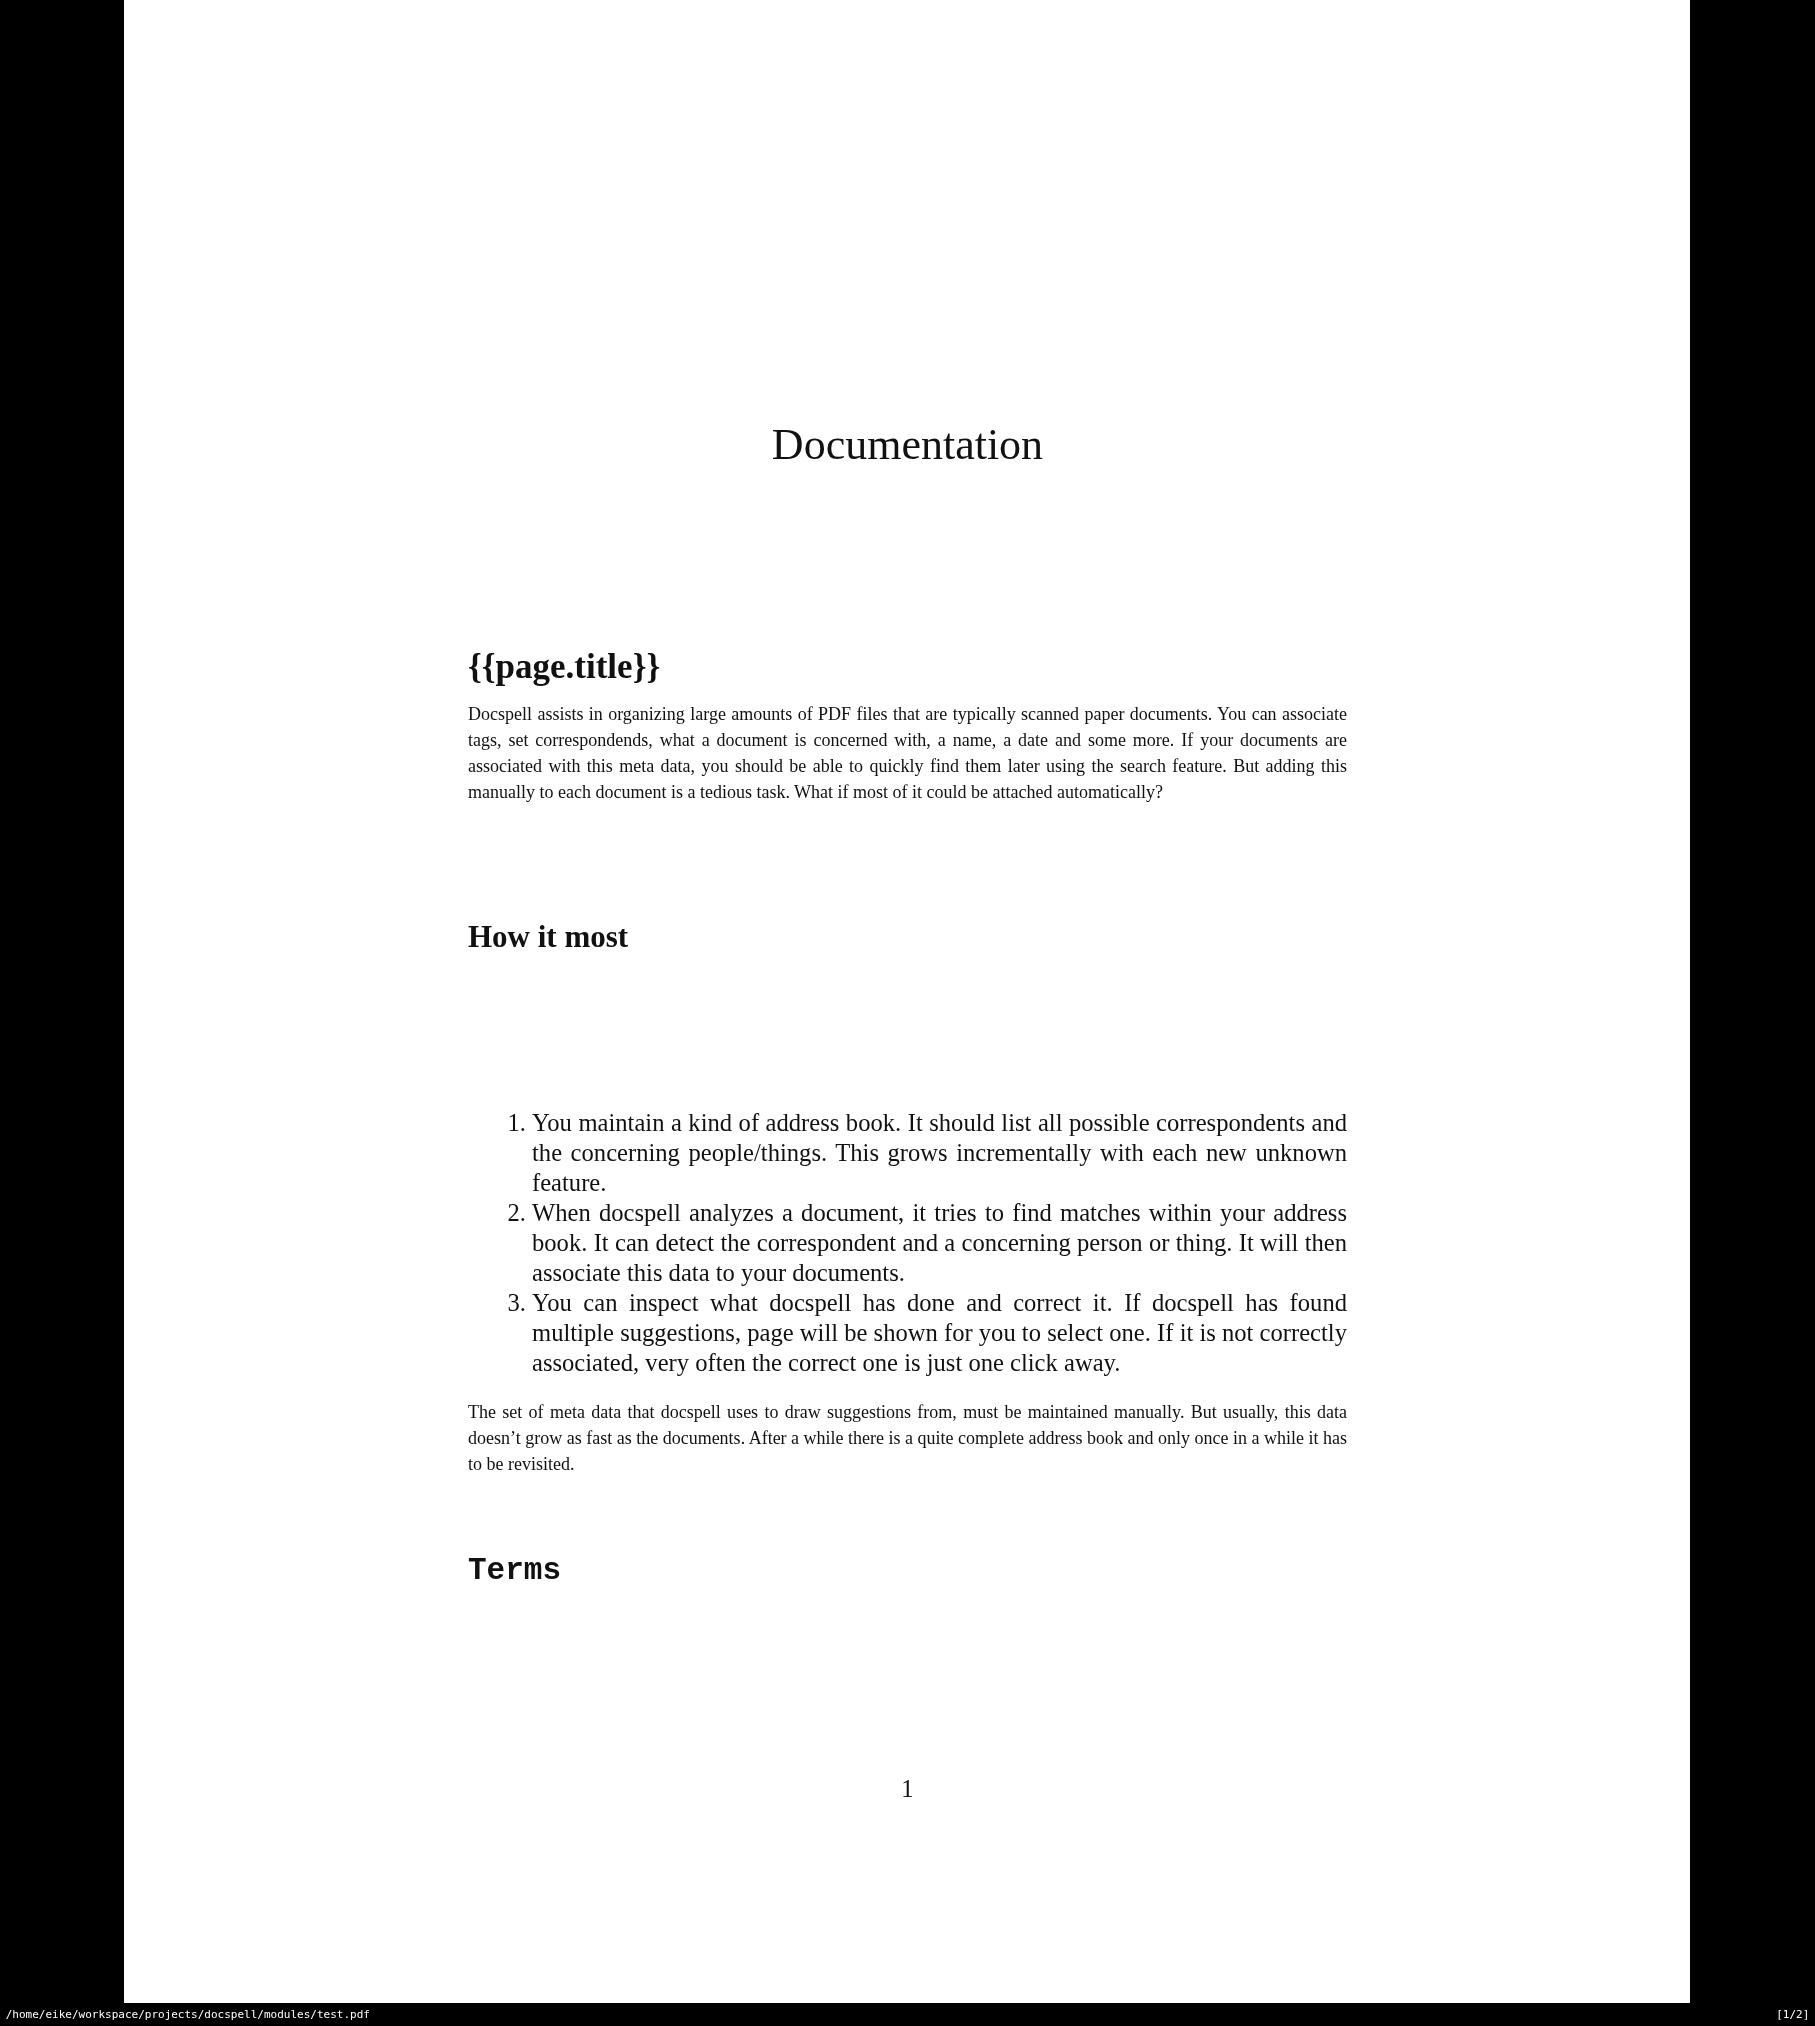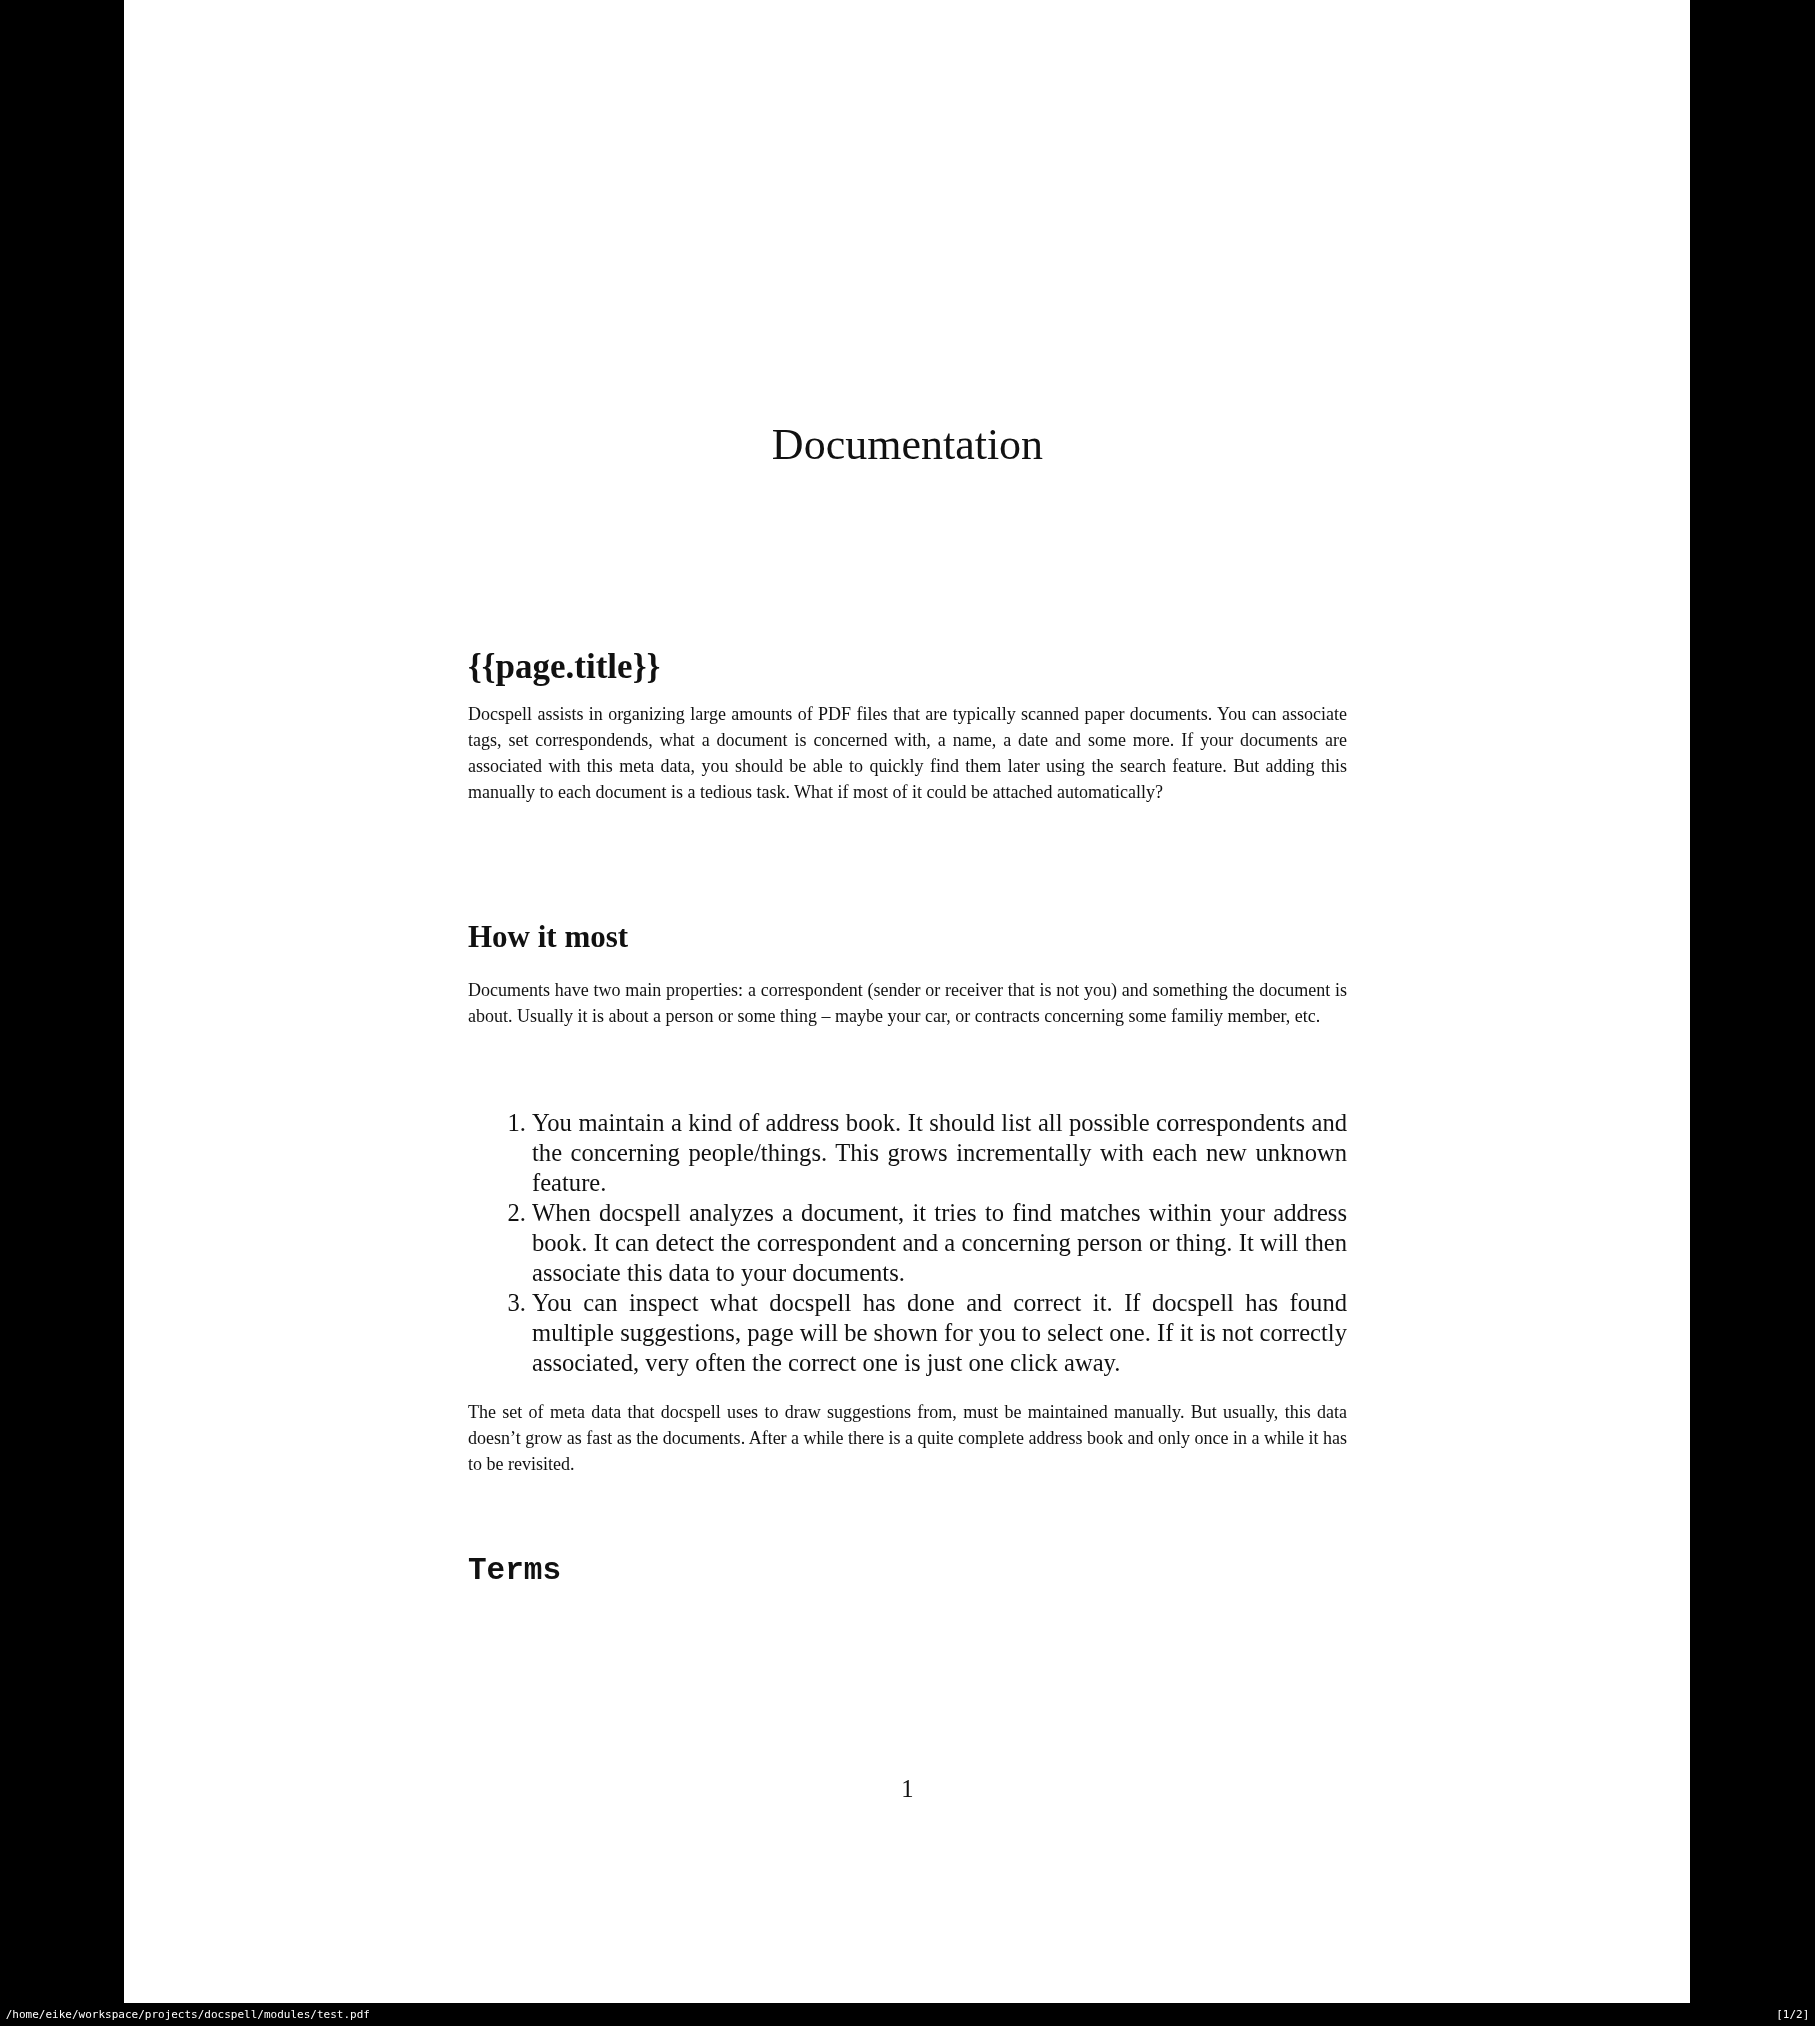--- a/index.html
+++ b/index.html
@@ -101,21 +101,20 @@
     <div class="text-column">
 
       <h1 class="doc-title">Documentation</h1>
 
       <h2 class="h-page-title">{{page.title}}</h2>
 
       <p class="body-text p-intro">Docspell assists in organizing large amounts of PDF files that are typically scanned paper documents. You can associate tags, set correspondends, what a document is concerned with, a name, a date and some more. If your documents are associated with this meta data, you should be able to quickly find them later using the search feature. But adding this manually to each document is a tedious task. What if most of it could be attached automatically?</p>
 
       <h3 class="h-section h-how">How it most</h3>
 
-      <p class="body-text p-how">Documents have two main properties: a correspondent (sender or receiver that is not you) and something the document is about. Usually it is about a person or some thing – maybe your car, or contracts concerning some familiy member, etc.</p>
 
       <div class="steps">
         <ol>
           <li>You maintain a kind of address book. It should list all possible correspondents and the concerning people/things. This grows incrementally with each new unknown feature.</li>
           <li>When docspell analyzes a document, it tries to find matches within your address book. It can detect the correspondent and a concerning person or thing. It will then associate this data to your documents.</li>
           <li>You can inspect what docspell has done and correct it. If docspell has found multiple suggestions, page will be shown for you to select one. If it is not correctly associated, very often the correct one is just one click away.</li>
         </ol>
       </div>
 
       <p class="body-text p-outro">The set of meta data that docspell uses to draw suggestions from, must be maintained manually. But usually, this data doesn’t grow as fast as the documents. After a while there is a quite complete address book and only once in a while it has to be revisited.</p>

